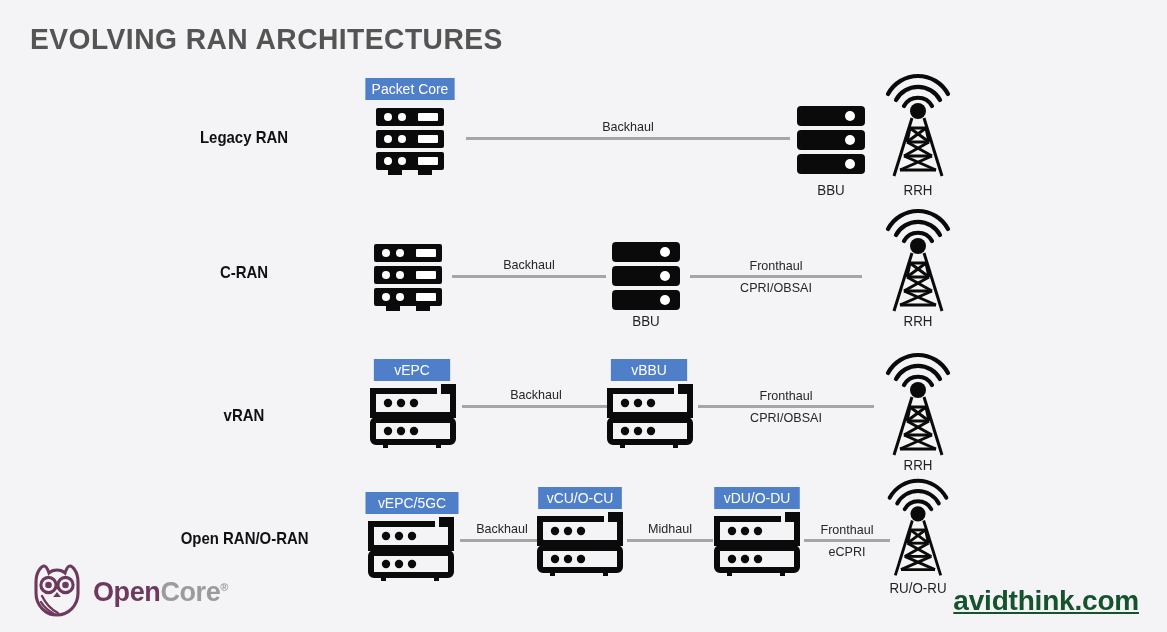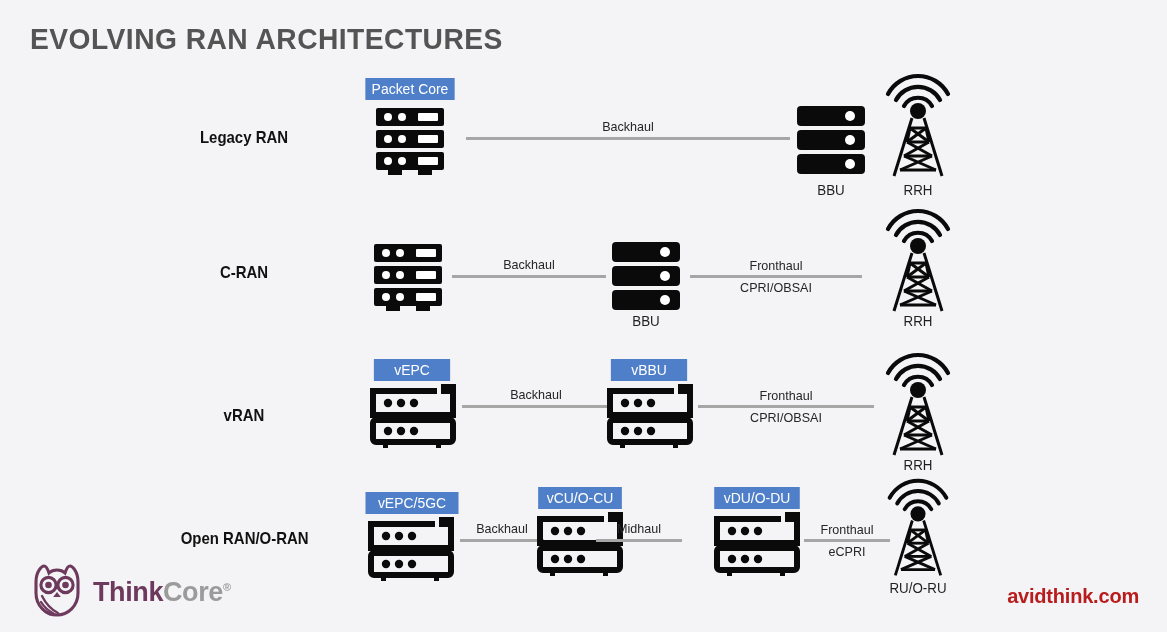--- a/index.html
+++ b/index.html
@@ -121,24 +121,25 @@
     letter-spacing: -0.4px;
     line-height: 1;
   }
   #logo-word .avid  { color: #6d3a5d; }
   #logo-word .think { color: #9b9b9b; }
   #logo-word .reg   { color: #9b9b9b; font-size: 11px; vertical-align: super; }
   #site {
     position: absolute;
     right: 28px;
     top: 585px;
-    font-size: 20px;
+    font-size: 28px;
     font-weight: bold;
-    color: #b91c1c;
+    color: #14532d;
     letter-spacing: -0.2px;
+    text-decoration: underline;
   }
 </style>
 </head>
 <body>
 
 <div id="slide">
 
   <div id="title">EVOLVING RAN ARCHITECTURES</div>
 
   <div class="row">
@@ -393,21 +394,21 @@
         <circle cx="46" cy="19" r="4.2" fill="#0a0a0a"></circle>
         <rect x="5" y="36" width="80" height="22" rx="3" fill="none" stroke="#0a0a0a" stroke-width="6"></rect>
         <circle cx="20" cy="47" r="4.2" fill="#0a0a0a"></circle>
         <circle cx="33" cy="47" r="4.2" fill="#0a0a0a"></circle>
         <circle cx="46" cy="47" r="4.2" fill="#0a0a0a"></circle>
         <rect x="15" y="58" width="5" height="6" fill="#0a0a0a"></rect>
         <rect x="68" y="58" width="5" height="6" fill="#0a0a0a"></rect>
       </svg>
     </div>
 
-    <div class="link" style="left:596px; top:512px; width:86px; height:42px;">
+    <div class="link" style="left:627px; top:512px; width:86px; height:42px;">
       <div class="line" style="top:27px;"></div>
       <div class="lbl-top" style="bottom:18px;">Midhaul</div>
     </div>
 
     <div class="badge" style="left:711px; top:487px; width:92px;">vDU/O-DU</div>
 
     <div class="icon" style="left:712px; top:512px;">
       <svg width="90" height="64" viewBox="0 0 90 64">
         <path d="M5 7 H66 M76 7 H85 M85 7 V31 M85 31 H5 M5 31 V7" fill="none" stroke="#0a0a0a" stroke-width="6" stroke-linejoin="round" stroke-linecap="square"></path>
         <path d="M76 7 V2 M76 2 H85 M85 2 V7" fill="none" stroke="#0a0a0a" stroke-width="6" stroke-linejoin="round" stroke-linecap="square"></path>
@@ -469,19 +470,19 @@
         <circle cx="35.5" cy="23" r="3.3" fill="#6d3a5d"></circle>
         <path d="M27 30 L23.2 35 L30.8 35 Z" fill="#6d3a5d"></path>
         <g fill="none" stroke="#6d3a5d" stroke-width="2.4" stroke-linecap="round">
           <path d="M12 34 C16 42 22 48 28 51"></path>
           <path d="M11 40 C14 45 19 49 24 52"></path>
           <path d="M11.5 46 C14 49 17 51 20 52.4"></path>
         </g>
       </svg>
     </span>
     <span id="logo-word">
-      <span class="avid">Think</span><span class="think">Core</span><span class="reg">®</span>
+      <span class="avid">Open</span><span class="think">Core</span><span class="reg">®</span>
     </span>
   </div>
 
   <div id="site">avidthink.com</div>
 
 </div>
 
 </body></html>

